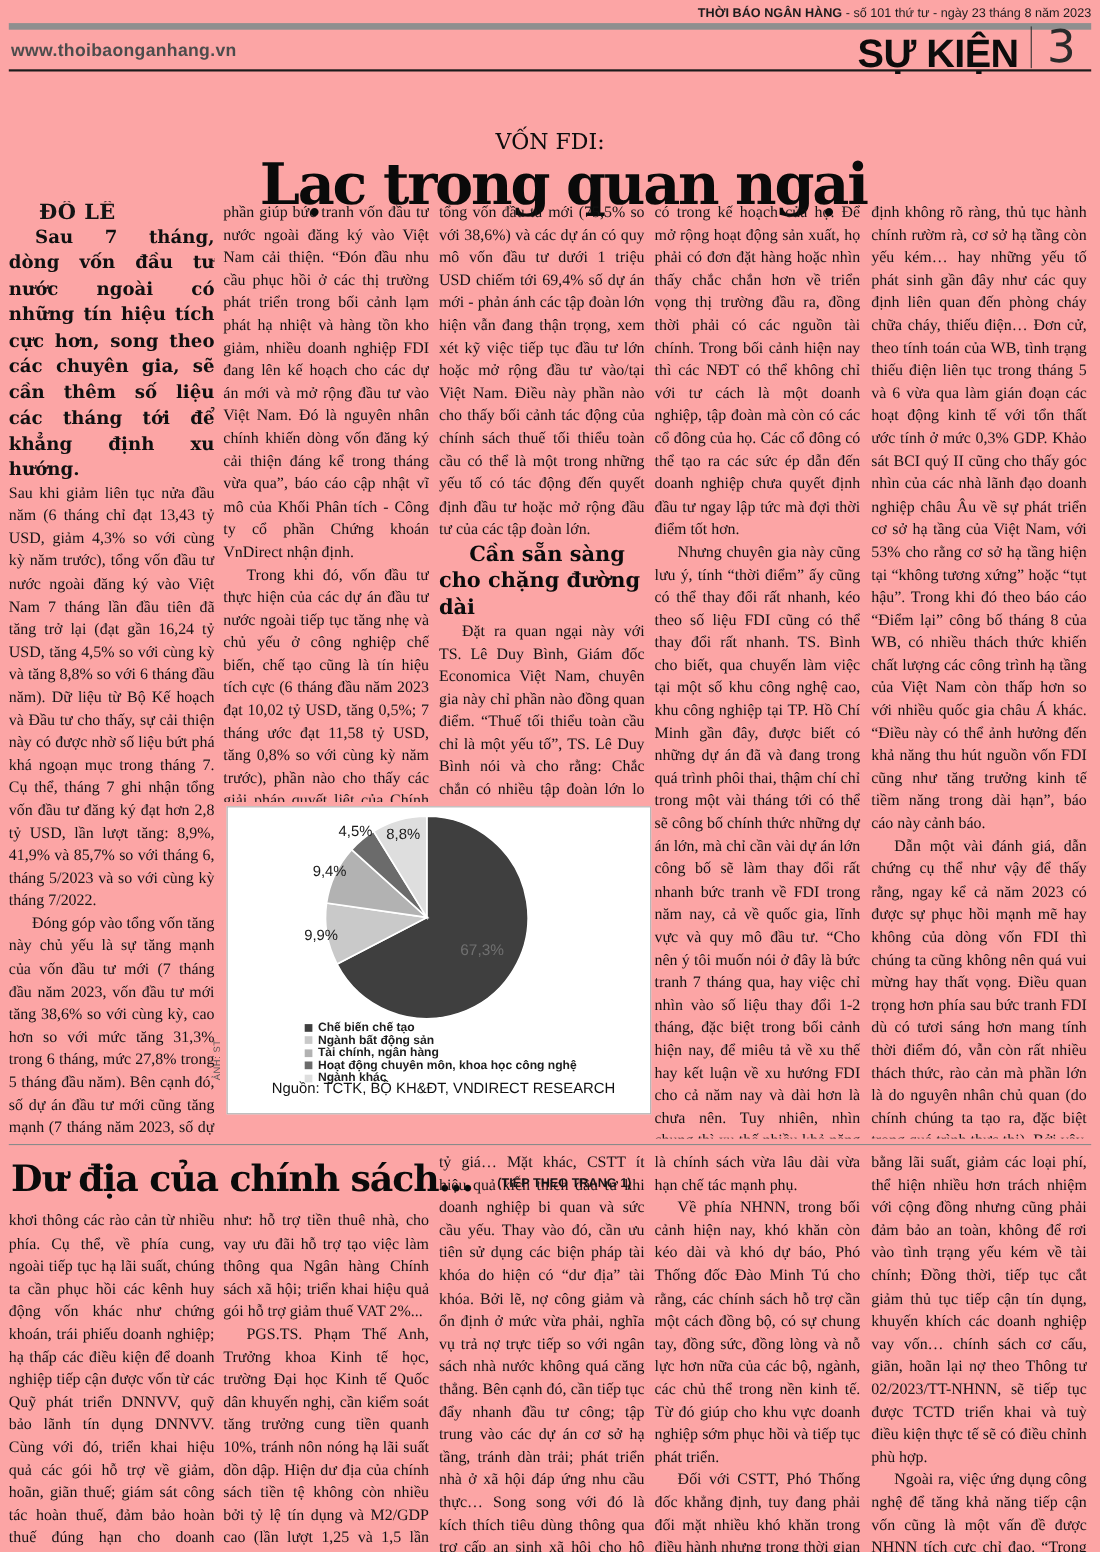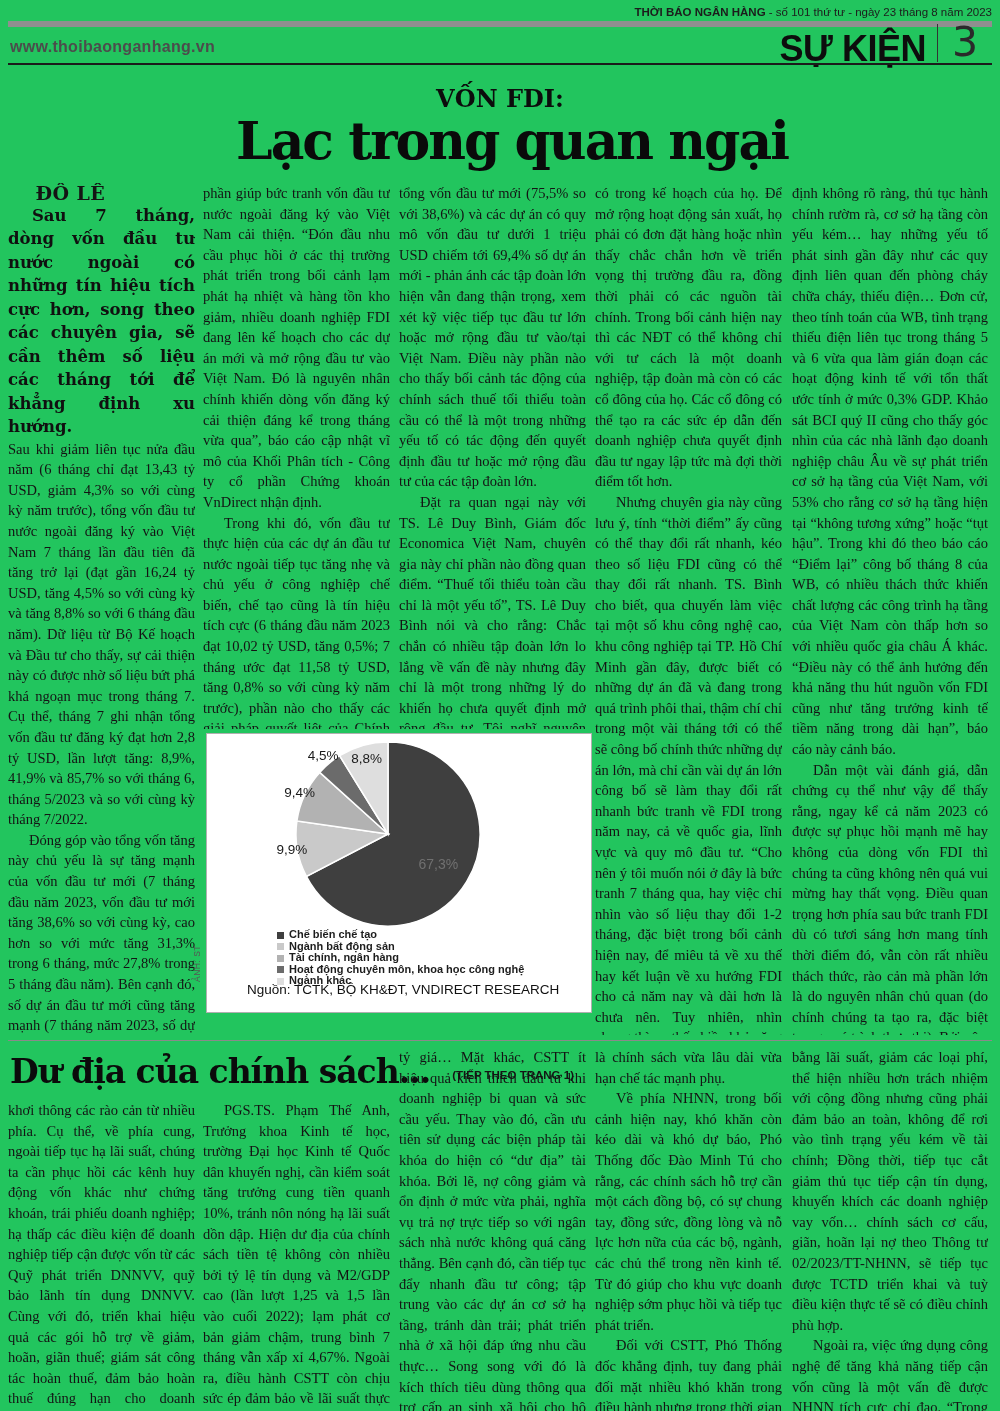--- a/index.html
+++ b/index.html
@@ -1,33 +1,33 @@
 <!DOCTYPE html>
 <html><head>
 <meta charset="utf-8">
 <style>
   html,body{margin:0;padding:0;background:#e8e8e8;}
-  .page{position:relative;width:1000px;height:1411px;background:#22c55e;overflow:hidden;
+  .page{position:relative;width:1000px;height:1411px;background:#fca5a5;overflow:hidden;
         font-family:"Liberation Serif",serif;color:#141414;}
   
   .issue-line{position:absolute;top:6px;right:8px;font-family:"Liberation Sans",sans-serif;
               font-size:11.5px;color:#1c1c1c;}
   .issue-line b{font-weight:bold;}
   .gray-bar{position:absolute;top:21px;left:8px;right:8px;height:6px;background:#8f8f8f;}
   .website{position:absolute;top:38px;left:10px;font-family:"Liberation Sans",sans-serif;
            font-weight:bold;font-size:16px;color:#4c4c4c;letter-spacing:.3px;}
   .section-label{position:absolute;top:28px;right:74px;font-family:Liberation Sans, sans-serif;
            font-weight:900;font-size:36px;color:#0d0d0d;letter-spacing:-.5px;}
   .mast-vrule{position:absolute;top:24px;right:62px;width:1px;height:38px;background:#333;}
   .page-number{position:absolute;top:18px;right:22px;font-family:"DejaVu Sans",sans-serif;
            font-size:41px;font-weight:400;color:#2a2a2a;}
   .mast-rule{position:absolute;top:63px;left:8px;right:8px;height:2px;background:#1b1b1b;}
   
   .head-block{position:absolute;left:0;right:0;top:84px;text-align:center;}
-  .kicker{font-family:"DejaVu Serif",serif;font-weight:bold;font-size:24px;color:#0c0c0c;}
+  .kicker{font-family:"DejaVu Serif",serif;font-weight:normal;font-size:20px;color:#0c0c0c;margin-top:32px;}
   .main-title{font-family:"DejaVu Serif",serif;font-weight:bold;font-size:52px;line-height:56px;
               letter-spacing:-2px;color:#0a0a0a;margin-top:0px;margin-left:24px;}
   
   .col{position:absolute;text-align:justify;font-size:14.5px;line-height:20.6px;overflow:hidden;}
   .col p{margin:0;text-indent:1.45em;}
   .col p.noind{text-indent:0;}
   .byline{font-family:"DejaVu Serif",serif;font-weight:bold;font-size:19px;letter-spacing:.4px;
           margin-bottom:26px;text-indent:0;}
   .lede{font-family:"DejaVu Serif",serif;font-weight:bold;font-size:16.5px;line-height:23.5px;
         text-indent:2em;color:#101010;margin-bottom:12px;}
@@ -79,20 +79,21 @@
   </div>
 
   <div class="col" style="left:203px;top:183px;width:187px;height:546px;">
     <p class="noind">phần giúp bức tranh vốn đầu tư nước ngoài đăng ký vào Việt Nam cải thiện. “Đón đầu nhu cầu phục hồi ở các thị trường phát triển trong bối cảnh lạm phát hạ nhiệt và hàng tồn kho giảm, nhiều doanh nghiệp FDI đang lên kế hoạch cho các dự án mới và mở rộng đầu tư vào Việt Nam. Đó là nguyên nhân chính khiến dòng vốn đăng ký cải thiện đáng kể trong tháng vừa qua”, báo cáo cập nhật vĩ mô của Khối Phân tích - Công ty cổ phần Chứng khoán VnDirect nhận định.</p>
     <p>Trong khi đó, vốn đầu tư thực hiện của các dự án đầu tư nước ngoài tiếp tục tăng nhẹ và chủ yếu ở công nghiệp chế biến, chế tạo cũng là tín hiệu tích cực (6 tháng đầu năm 2023 đạt 10,02 tỷ USD, tăng 0,5%; 7 tháng ước đạt 11,58 tỷ USD, tăng 0,8% so với cùng kỳ năm trước), phần nào cho thấy các giải pháp quyết liệt của Chính phủ trong những tháng đầu năm đã mang lại hiệu quả trong việc hỗ trợ, tháo gỡ khó khăn để doanh nghiệp triển khai thực hiện giải ngân vốn đầu tư.</p>
 
   </div>
 
   <div class="col" style="left:399px;top:183px;width:187px;height:546px;">
     <p class="noind">tổng vốn đầu tư mới (75,5% so với 38,6%) và các dự án có quy mô vốn đầu tư dưới 1 triệu USD chiếm tới 69,4% số dự án mới - phản ánh các tập đoàn lớn hiện vẫn đang thận trọng, xem xét kỹ việc tiếp tục đầu tư lớn hoặc mở rộng đầu tư vào/tại Việt Nam. Điều này phần nào cho thấy bối cảnh tác động của chính sách thuế tối thiểu toàn cầu có thể là một trong những yếu tố có tác động đến quyết định đầu tư hoặc mở rộng đầu tư của các tập đoàn lớn.</p>
+    <p class="subhead">Cần sẵn sàng cho chặng đường dài</p>
     <p>Đặt ra quan ngại này với TS. Lê Duy Bình, Giám đốc Economica Việt Nam, chuyên gia này chỉ phần nào đồng quan điểm. “Thuế tối thiểu toàn cầu chỉ là một yếu tố”, TS. Lê Duy Bình nói và cho rằng: Chắc chắn có nhiều tập đoàn lớn lo lắng về vấn đề này nhưng đây chỉ là một trong những lý do khiến họ chưa quyết định mở rộng đầu tư. Tôi nghĩ nguyên nhân chủ yếu hơn là do sức cầu của toàn cầu đang chậm và yếu hiện nay. Chính vì chậm và yếu như vậy nên nhiều NĐT sẽ trì hoãn, chậm lại trong các quyết định đầu tư mà có thể trước đó đã</p>
   </div>
 
   <div class="col" style="left:595px;top:183px;width:187px;height:852px;">
     <p class="noind">có trong kế hoạch của họ. Để mở rộng hoạt động sản xuất, họ phải có đơn đặt hàng hoặc nhìn thấy chắc chắn hơn về triển vọng thị trường đầu ra, đồng thời phải có các nguồn tài chính. Trong bối cảnh hiện nay thì các NĐT có thể không chỉ với tư cách là một doanh nghiệp, tập đoàn mà còn có các cổ đông của họ. Các cổ đông có thể tạo ra các sức ép dẫn đến doanh nghiệp chưa quyết định đầu tư ngay lập tức mà đợi thời điểm tốt hơn.</p>
     <p>Nhưng chuyên gia này cũng lưu ý, tính “thời điểm” ấy cũng có thể thay đổi rất nhanh, kéo theo số liệu FDI cũng có thể thay đổi rất nhanh. TS. Bình cho biết, qua chuyến làm việc tại một số khu công nghệ cao, khu công nghiệp tại TP. Hồ Chí Minh gần đây, được biết có những dự án đã và đang trong quá trình phôi thai, thậm chí chỉ trong một vài tháng tới có thể sẽ công bố chính thức những dự án lớn, mà chỉ cần vài dự án lớn công bố sẽ làm thay đổi rất nhanh bức tranh về FDI trong năm nay, cả về quốc gia, lĩnh vực và quy mô đầu tư. “Cho nên ý tôi muốn nói ở đây là bức tranh 7 tháng qua, hay việc chỉ nhìn vào số liệu thay đổi 1-2 tháng, đặc biệt trong bối cảnh hiện nay, để miêu tả về xu thế hay kết luận về xu hướng FDI cho cả năm nay và dài hơn là chưa nên. Tuy nhiên, nhìn chung thì xu thế nhiều khả năng đang tích cực lên”, TS. Bình nói.</p>
 
   </div>
 
   <div class="col" style="left:792px;top:183px;width:196px;height:852px;">
@@ -128,20 +129,21 @@
   <div class="bottom-head">
     <span class="bottom-title">Dư địa của chính sách...</span>
     <span class="continuation">(TIẾP THEO TRANG 1)</span>
   </div>
 
   <div class="col" style="left:8px;top:1100px;width:187px;height:311px;">
     <p class="noind">khơi thông các rào cản từ nhiều phía. Cụ thể, về phía cung, ngoài tiếp tục hạ lãi suất, chúng ta cần phục hồi các kênh huy động vốn khác như chứng khoán, trái phiếu doanh nghiệp; hạ thấp các điều kiện để doanh nghiệp tiếp cận được vốn từ các Quỹ phát triển DNNVV, quỹ bảo lãnh tín dụng DNNVV. Cùng với đó, triển khai hiệu quả các gói hỗ trợ về giảm, hoãn, giãn thuế; giám sát công tác hoàn thuế, đảm bảo hoàn thuế đúng hạn cho doanh nghiệp; coi trọng cải cách thể chế môi trường kinh doanh, giảm chi phí tuân thủ cho doanh nghiệp.</p>
 
   </div>
   <div class="col" style="left:203px;top:1100px;width:187px;height:311px;">
+    <p class="noind">như: hỗ trợ tiền thuê nhà, cho vay ưu đãi hỗ trợ tạo việc làm thông qua Ngân hàng Chính sách xã hội; triển khai hiệu quả gói hỗ trợ giảm thuế VAT 2%...</p>
     <p>PGS.TS. Phạm Thế Anh, Trưởng khoa Kinh tế học, trường Đại học Kinh tế Quốc dân khuyến nghị, cần kiểm soát tăng trưởng cung tiền quanh 10%, tránh nôn nóng hạ lãi suất dồn dập. Hiện dư địa của chính sách tiền tệ không còn nhiều bởi tỷ lệ tín dụng và M2/GDP cao (lần lượt 1,25 và 1,5 lần vào cuối 2022); lạm phát cơ bản giảm chậm, trung bình 7 tháng vẫn xấp xỉ 4,67%. Ngoài ra, điều hành CSTT còn chịu sức ép đảm bảo về lãi suất thực dương, rủi ro</p>
   </div>
   <div class="col" style="left:399px;top:1047px;width:187px;height:364px;">
     <p class="noind">tỷ giá… Mặt khác, CSTT ít hiệu quả kích thích đầu tư khi doanh nghiệp bi quan và sức cầu yếu. Thay vào đó, cần ưu tiên sử dụng các biện pháp tài khóa do hiện có “dư địa” tài khóa. Bởi lẽ, nợ công giảm và ổn định ở mức vừa phải, nghĩa vụ trả nợ trực tiếp so với ngân sách nhà nước không quá căng thẳng. Bên cạnh đó, cần tiếp tục đẩy nhanh đầu tư công; tập trung vào các dự án cơ sở hạ tầng, tránh dàn trải; phát triển nhà ở xã hội đáp ứng nhu cầu thực… Song song với đó là kích thích tiêu dùng thông qua trợ cấp an sinh xã hội cho hộ nghèo và người bị mất việc; nâng mức thu nhập chịu thuế/giảm thuế suất thu nhập cá nhân; giảm thuế VAT hàng thiết yếu nội địa… Theo chuyên gia này, đây</p>
   </div>
   <div class="col" style="left:595px;top:1047px;width:187px;height:364px;">
     <p class="noind">là chính sách vừa lâu dài vừa hạn chế tác mạnh phụ.</p>
     <p>Về phía NHNN, trong bối cảnh hiện nay, khó khăn còn kéo dài và khó dự báo, Phó Thống đốc Đào Minh Tú cho rằng, các chính sách hỗ trợ cần một cách đồng bộ, có sự chung tay, đồng sức, đồng lòng và nỗ lực hơn nữa của các bộ, ngành, các chủ thể trong nền kinh tế. Từ đó giúp cho khu vực doanh nghiệp sớm phục hồi và tiếp tục phát triển.</p>
     <p>Đối với CSTT, Phó Thống đốc khẳng định, tuy đang phải đối mặt nhiều khó khăn trong điều hành nhưng trong thời gian tới, mục tiêu tăng trưởng tín dụng vẫn sẽ tiếp tục được thực hiện. Về phía các NHTM, cần chủ động cân đối nguồn vốn, hỗ trợ doanh nghiệp</p>
   </div>

